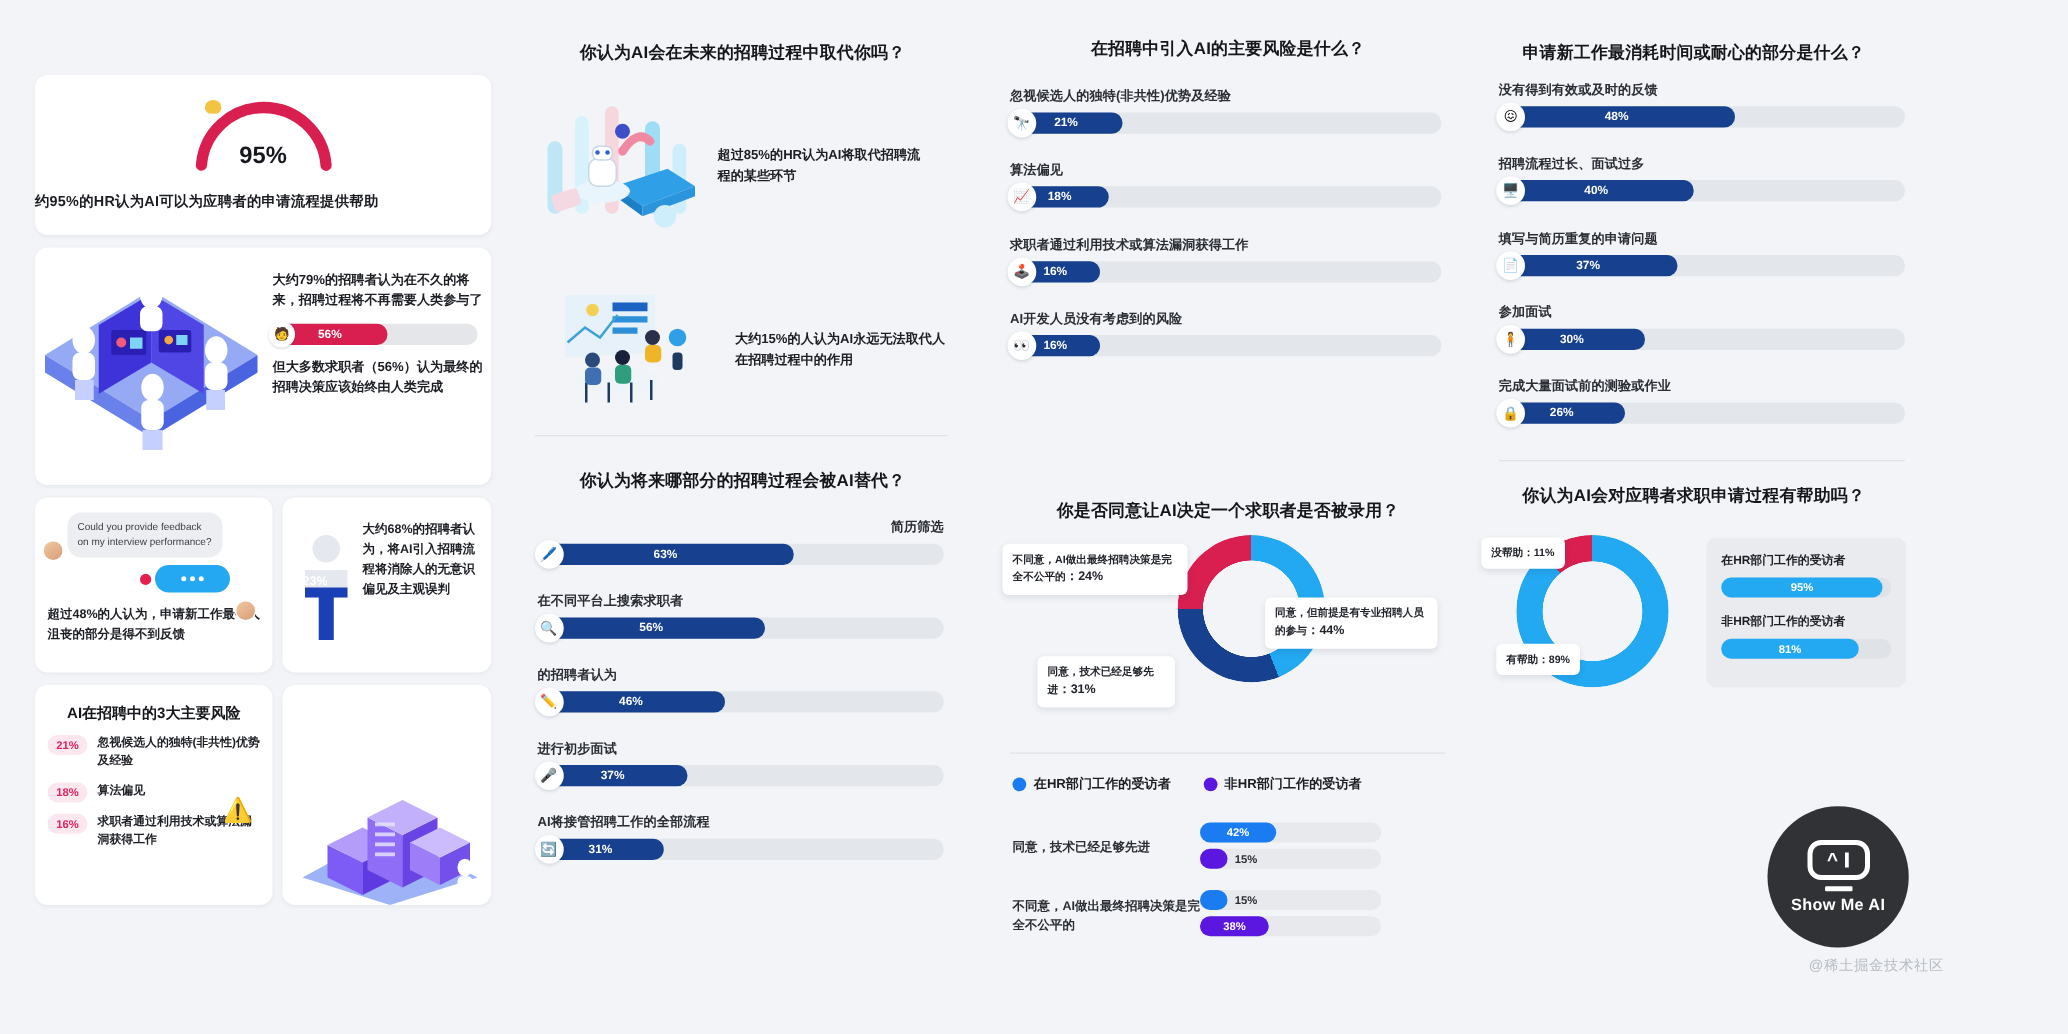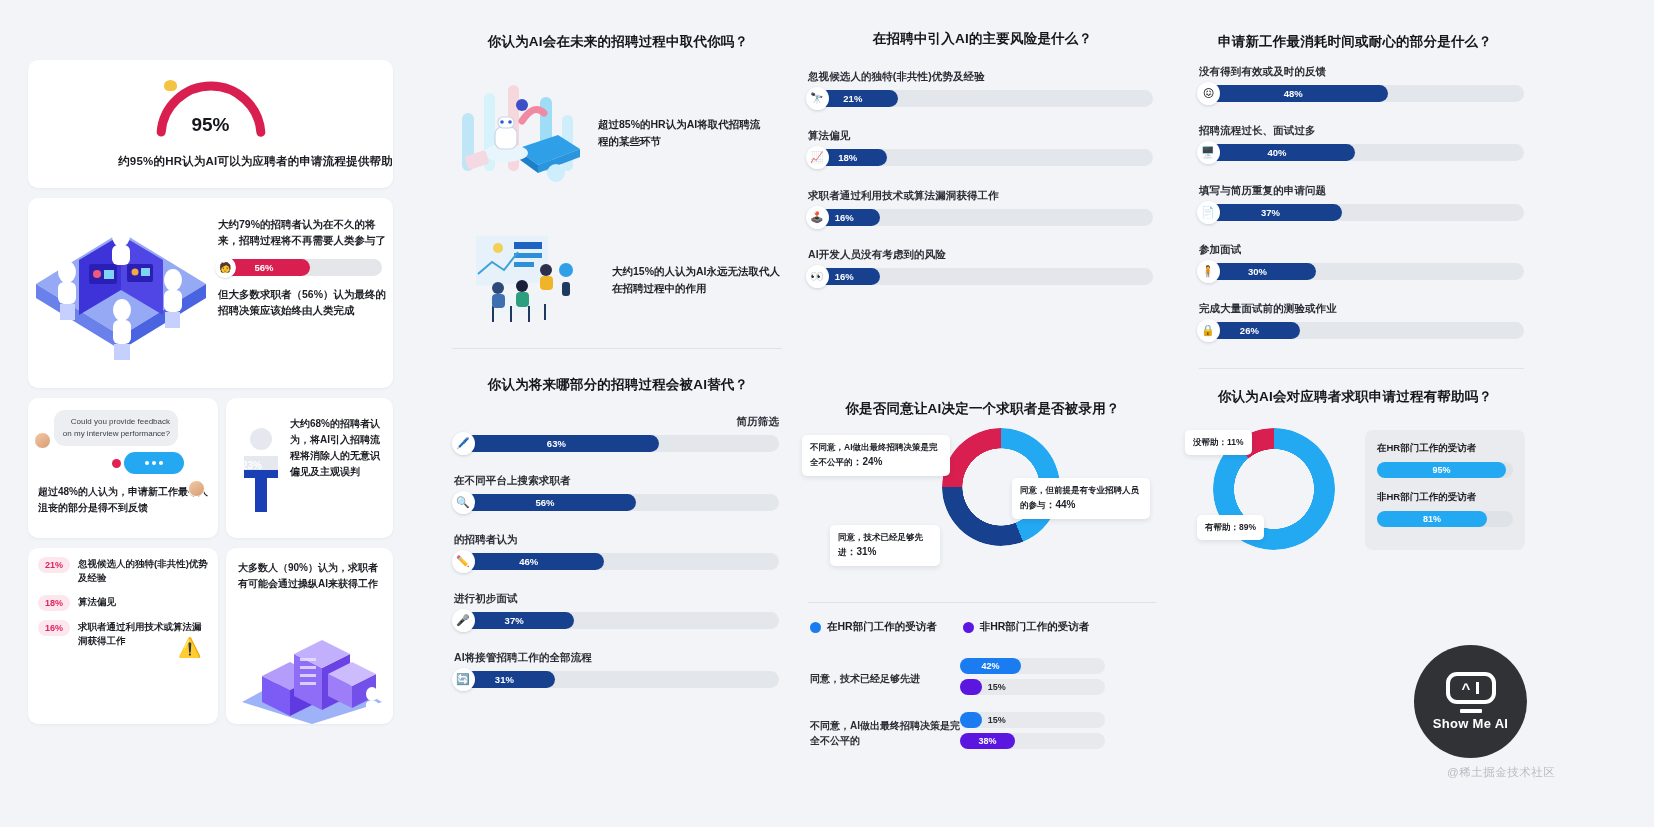--- a/index.html
+++ b/index.html
@@ -6,21 +6,21 @@
   html, body {
     width: 1654px; height: 827px;
     background: #f2f4f7;
     font-family: "Liberation Sans", "DejaVu Sans", sans-serif;
     overflow: hidden;
   }
   .page { position: relative; width: 1654px; height: 827px; background: #f2f4f7; }
 
   .col { position: absolute; top: 0; height: 827px; }
   .col-1 { left: 20px;   width: 380px; }
-  .col-2 { left: 448px;  width: 340px; }
+  .col-2 { left: 424px;  width: 340px; }
   .col-3 { left: 790px;  width: 385px; }
   .col-4 { left: 1185px; width: 340px; }
 
   .sect-title {
     font-weight: bold; font-size: 13.5px; color: #14161a;
     text-align: center; letter-spacing: .2px; line-height: 1.4;
   }
   .card {
     background: #ffffff; border-radius: 10px;
     box-shadow: 0 1px 3px rgba(25,40,80,.05);
@@ -31,22 +31,22 @@
   .gauge-wrap { position: relative; width: 120px; height: 62px; margin: 16px auto 0; }
   .gauge-num {
     position: absolute; left: 0; right: 0; bottom: 2px; text-align: center;
     font-size: 19px; font-weight: bold; color: #15171c;
   }
   .gauge-dot {
     position: absolute; width: 13px; height: 11px; left: 13px; top: 4px;
     background: #f5c342; border-radius: 50% 50% 40% 40%;
   }
   .gauge-cap {
-    text-align: right; font-size: 11.5px; color: #1b1d22; margin-top: 16px;
-    font-weight: bold; letter-spacing: .2px; margin-left: 16px;
+    text-align: left; font-size: 11.5px; color: #1b1d22; margin-top: 16px;
+    font-weight: bold; letter-spacing: .2px;
   }
 
   
   .robots-card { position: absolute; left: 8px; top: 198px; width: 365px; height: 190px; }
   .iso-art { position: absolute; left: 6px; top: 14px; width: 175px; height: 165px; }
   .robots-txt { position: absolute; left: 190px; top: 18px; width: 168px; }
   .rb-p { font-size: 10.5px; line-height: 1.55; color: #1c1e24; font-weight: bold; }
   .minibar {
     position: relative; margin: 10px 0 10px 0; height: 17px;
     background: #e4e6ea; border-radius: 9px; width: 164px;
@@ -240,21 +240,21 @@
         <div class="rb-p">大约79%的招聘者认为在不久的将来，招聘过程将不再需要人类参与了</div>
         <div class="minibar">
           <div class="fill" style="width:56%">56%</div>
           <span class="avatar">🧑</span>
         </div>
         <div class="rb-p">但大多数求职者（56%）认为最终的招聘决策应该始终由人类完成</div>
       </div>
     </div>
 
     <div class="card chat-card">
-      <div style="position:relative;text-align:right;">
+      <div style="position:relative;">
         <span class="face" style="left:6px;top:22px;"></span>
         <div class="bubble-grey">Could you provide feedback on my interview performance?</div>
         <div class="bubble-blue">
           <span class="dot-red"></span>
           <i></i>
             <i></i>
             <i></i>
         </div>
         <span class="face" style="left:160px;top:70px;"></span>
       </div>
@@ -266,37 +266,37 @@
         <circle cx="21" cy="13" r="11" fill="#e5e8ee"></circle>
         <path d="M4 30 h34 v22 h-11 v34 h-12 v-34 h-11 z" fill="#e5e8ee"></path>
         <path d="M4 44 h34 v8 h-11 v34 h-12 v-34 h-11 z" fill="#1b3fb5"></path>
         <rect x="4" y="44" width="34" height="42" fill="none"></rect>
       </svg>
       <div style="position:absolute;left:16px;top:62px;font-size:10px;font-weight:bold;color:#fff;z-index:3;">23%</div>
       <div class="f68-txt">大约68%的招聘者认为，将AI引入招聘流程将消除人的无意识偏见及主观误判</div>
     </div>
 
     <div class="card risk-card">
+      <div class="risk-title">AI在招聘中的3大主要风险</div>
       <div class="risk-row">
         <span class="risk-pct">21%</span>
         <span class="risk-lab">忽视候选人的独特(非共性)优势及经验</span>
       </div>
       <div class="risk-row">
         <span class="risk-pct">18%</span>
         <span class="risk-lab">算法偏见</span>
       </div>
       <div class="risk-row">
         <span class="risk-pct">16%</span>
         <span class="risk-lab">求职者通过利用技术或算法漏洞获得工作</span>
       </div>
       <span class="warn-icon">⚠️</span>
     </div>
 
     <div class="card build-card">
-      <div class="build-txt">大多数人（90%）认为，求职者有可能会通过操纵AI来获得工作</div>
       <svg class="build-art" viewBox="0 0 160 100">
         <polygon points="80,40 150,78 80,100 10,78" fill="#9db2f7"></polygon>
         <g>
           <polygon points="30,52 58,66 58,92 30,78" fill="#7d5cf5"></polygon>
           <polygon points="58,66 86,52 86,78 58,92" fill="#5f3ae0"></polygon>
           <polygon points="30,52 58,38 86,52 58,66" fill="#b49cfb"></polygon>
           <polygon points="62,30 90,44 90,86 62,72" fill="#8f6df7"></polygon>
           <polygon points="90,44 118,30 118,72 90,86" fill="#6a43e5"></polygon>
           <polygon points="62,30 90,16 118,30 90,44" fill="#c3b0fc"></polygon>
           <polygon points="96,50 120,62 120,84 96,72" fill="#9d7df8"></polygon>

